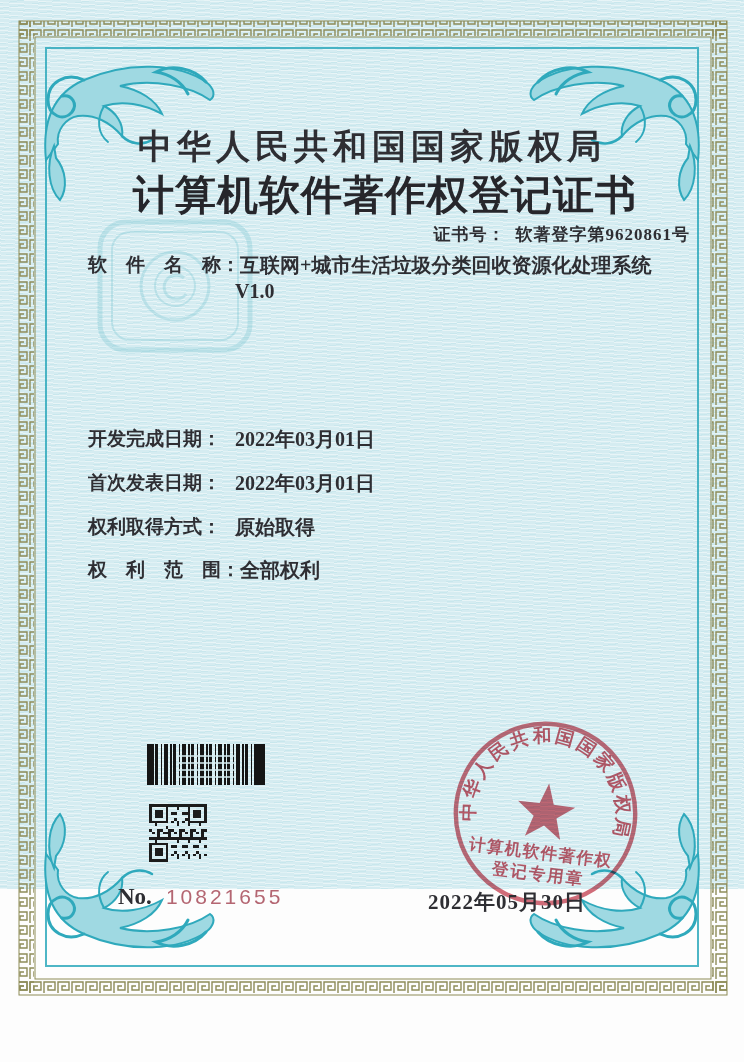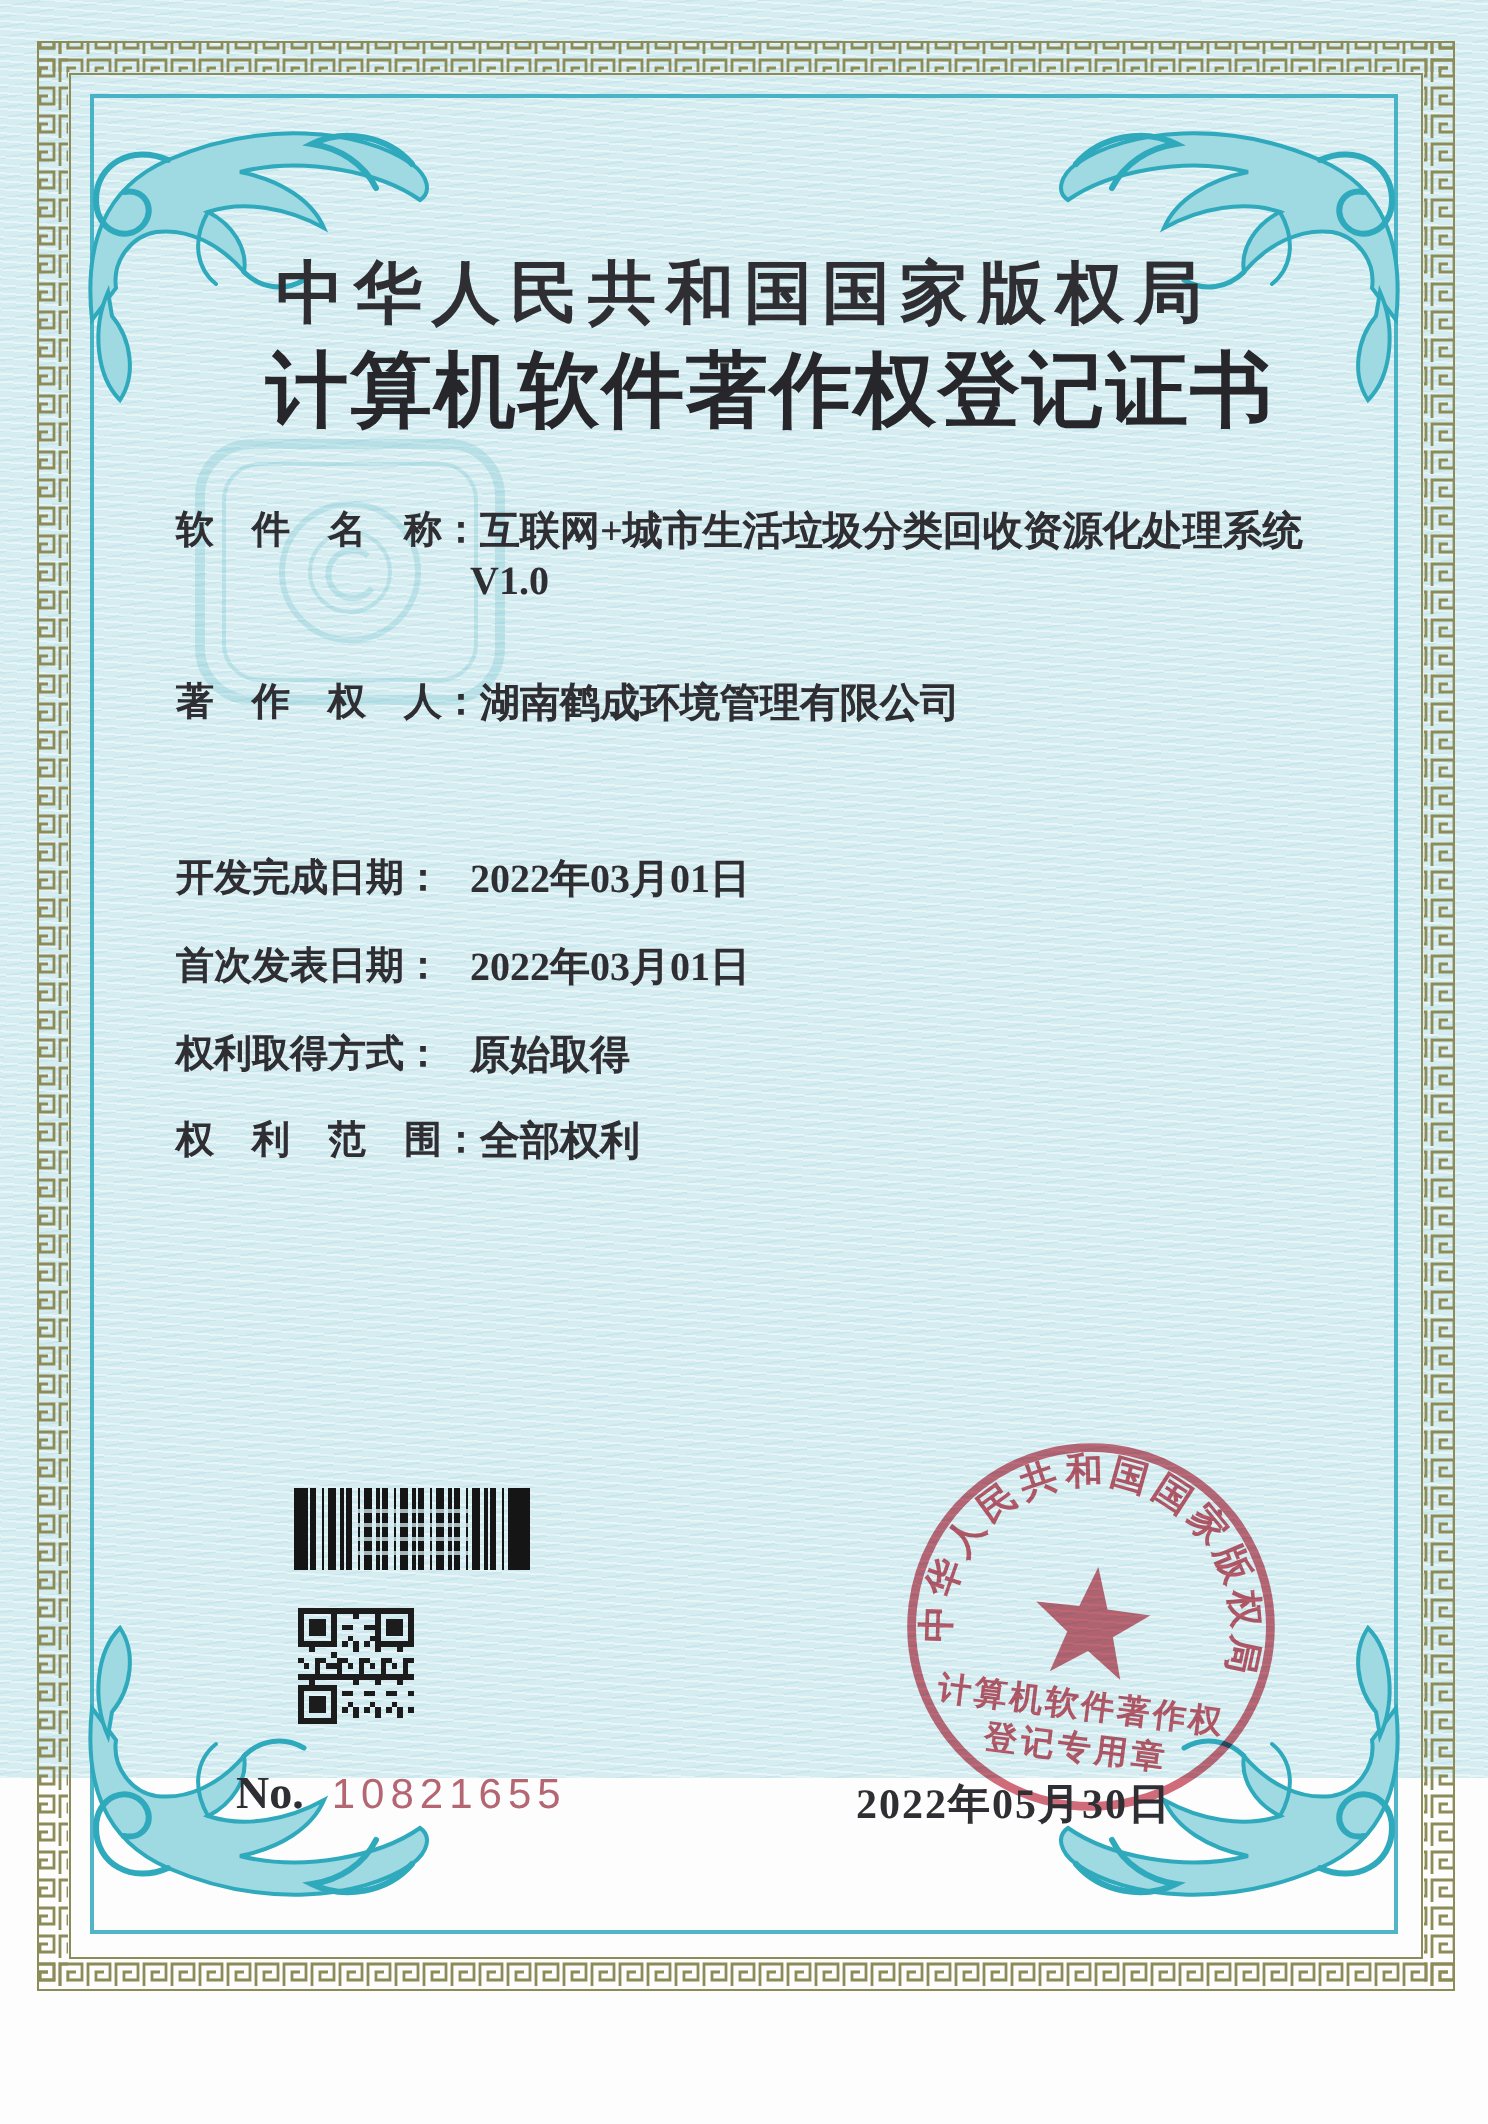--- a/index.html
+++ b/index.html
@@ -90,29 +90,29 @@
     <rect x="8" y="4" width="150" height="128" rx="26" fill="none" stroke="#4fb3c4" stroke-width="5"></rect>
     <rect x="20" y="14" width="126" height="108" rx="18" fill="none" stroke="#4fb3c4" stroke-width="2"></rect>
     <circle cx="83" cy="68" r="34" fill="none" stroke="#4fb3c4" stroke-width="3"></circle>
     <circle cx="83" cy="68" r="20" fill="none" stroke="#4fb3c4" stroke-width="2"></circle>
     <path d="M92 60 a12 12 0 1 0 2 16" fill="none" stroke="#4fb3c4" stroke-width="3"></path>
   </svg>
 
   <div class="abs authority-title">中华人民共和国国家版权局</div>
   <div class="abs main-title">计算机软件著作权登记证书</div>
 
+  <div class="abs cert-no">
+    <span class="lbl">证书号：</span><span>软著登字第9620861号</span>
+  </div>
 
   <div class="frow" style="top:252px">
     <span class="flabel">软　件　名　称：</span><span class="fvalue">互联网+城市生活垃圾分类回收资源化处理系统</span>
   </div>
   <div class="abs fvalue2">V1.0</div>
 
-  <div class="frow" style="top:338px">
-    <span class="flabel">著　作　权　人：</span><span class="fvalue">湖南鹤成环境管理有限公司</span>
-  </div>
 
   <div class="frow" style="top:426px">
     <span class="flabel">开发完成日期：</span><span class="fvalue">2022年03月01日</span>
   </div>
 
   <div class="frow" style="top:470px">
     <span class="flabel">首次发表日期：</span><span class="fvalue">2022年03月01日</span>
   </div>
 
   <div class="frow" style="top:557px">

